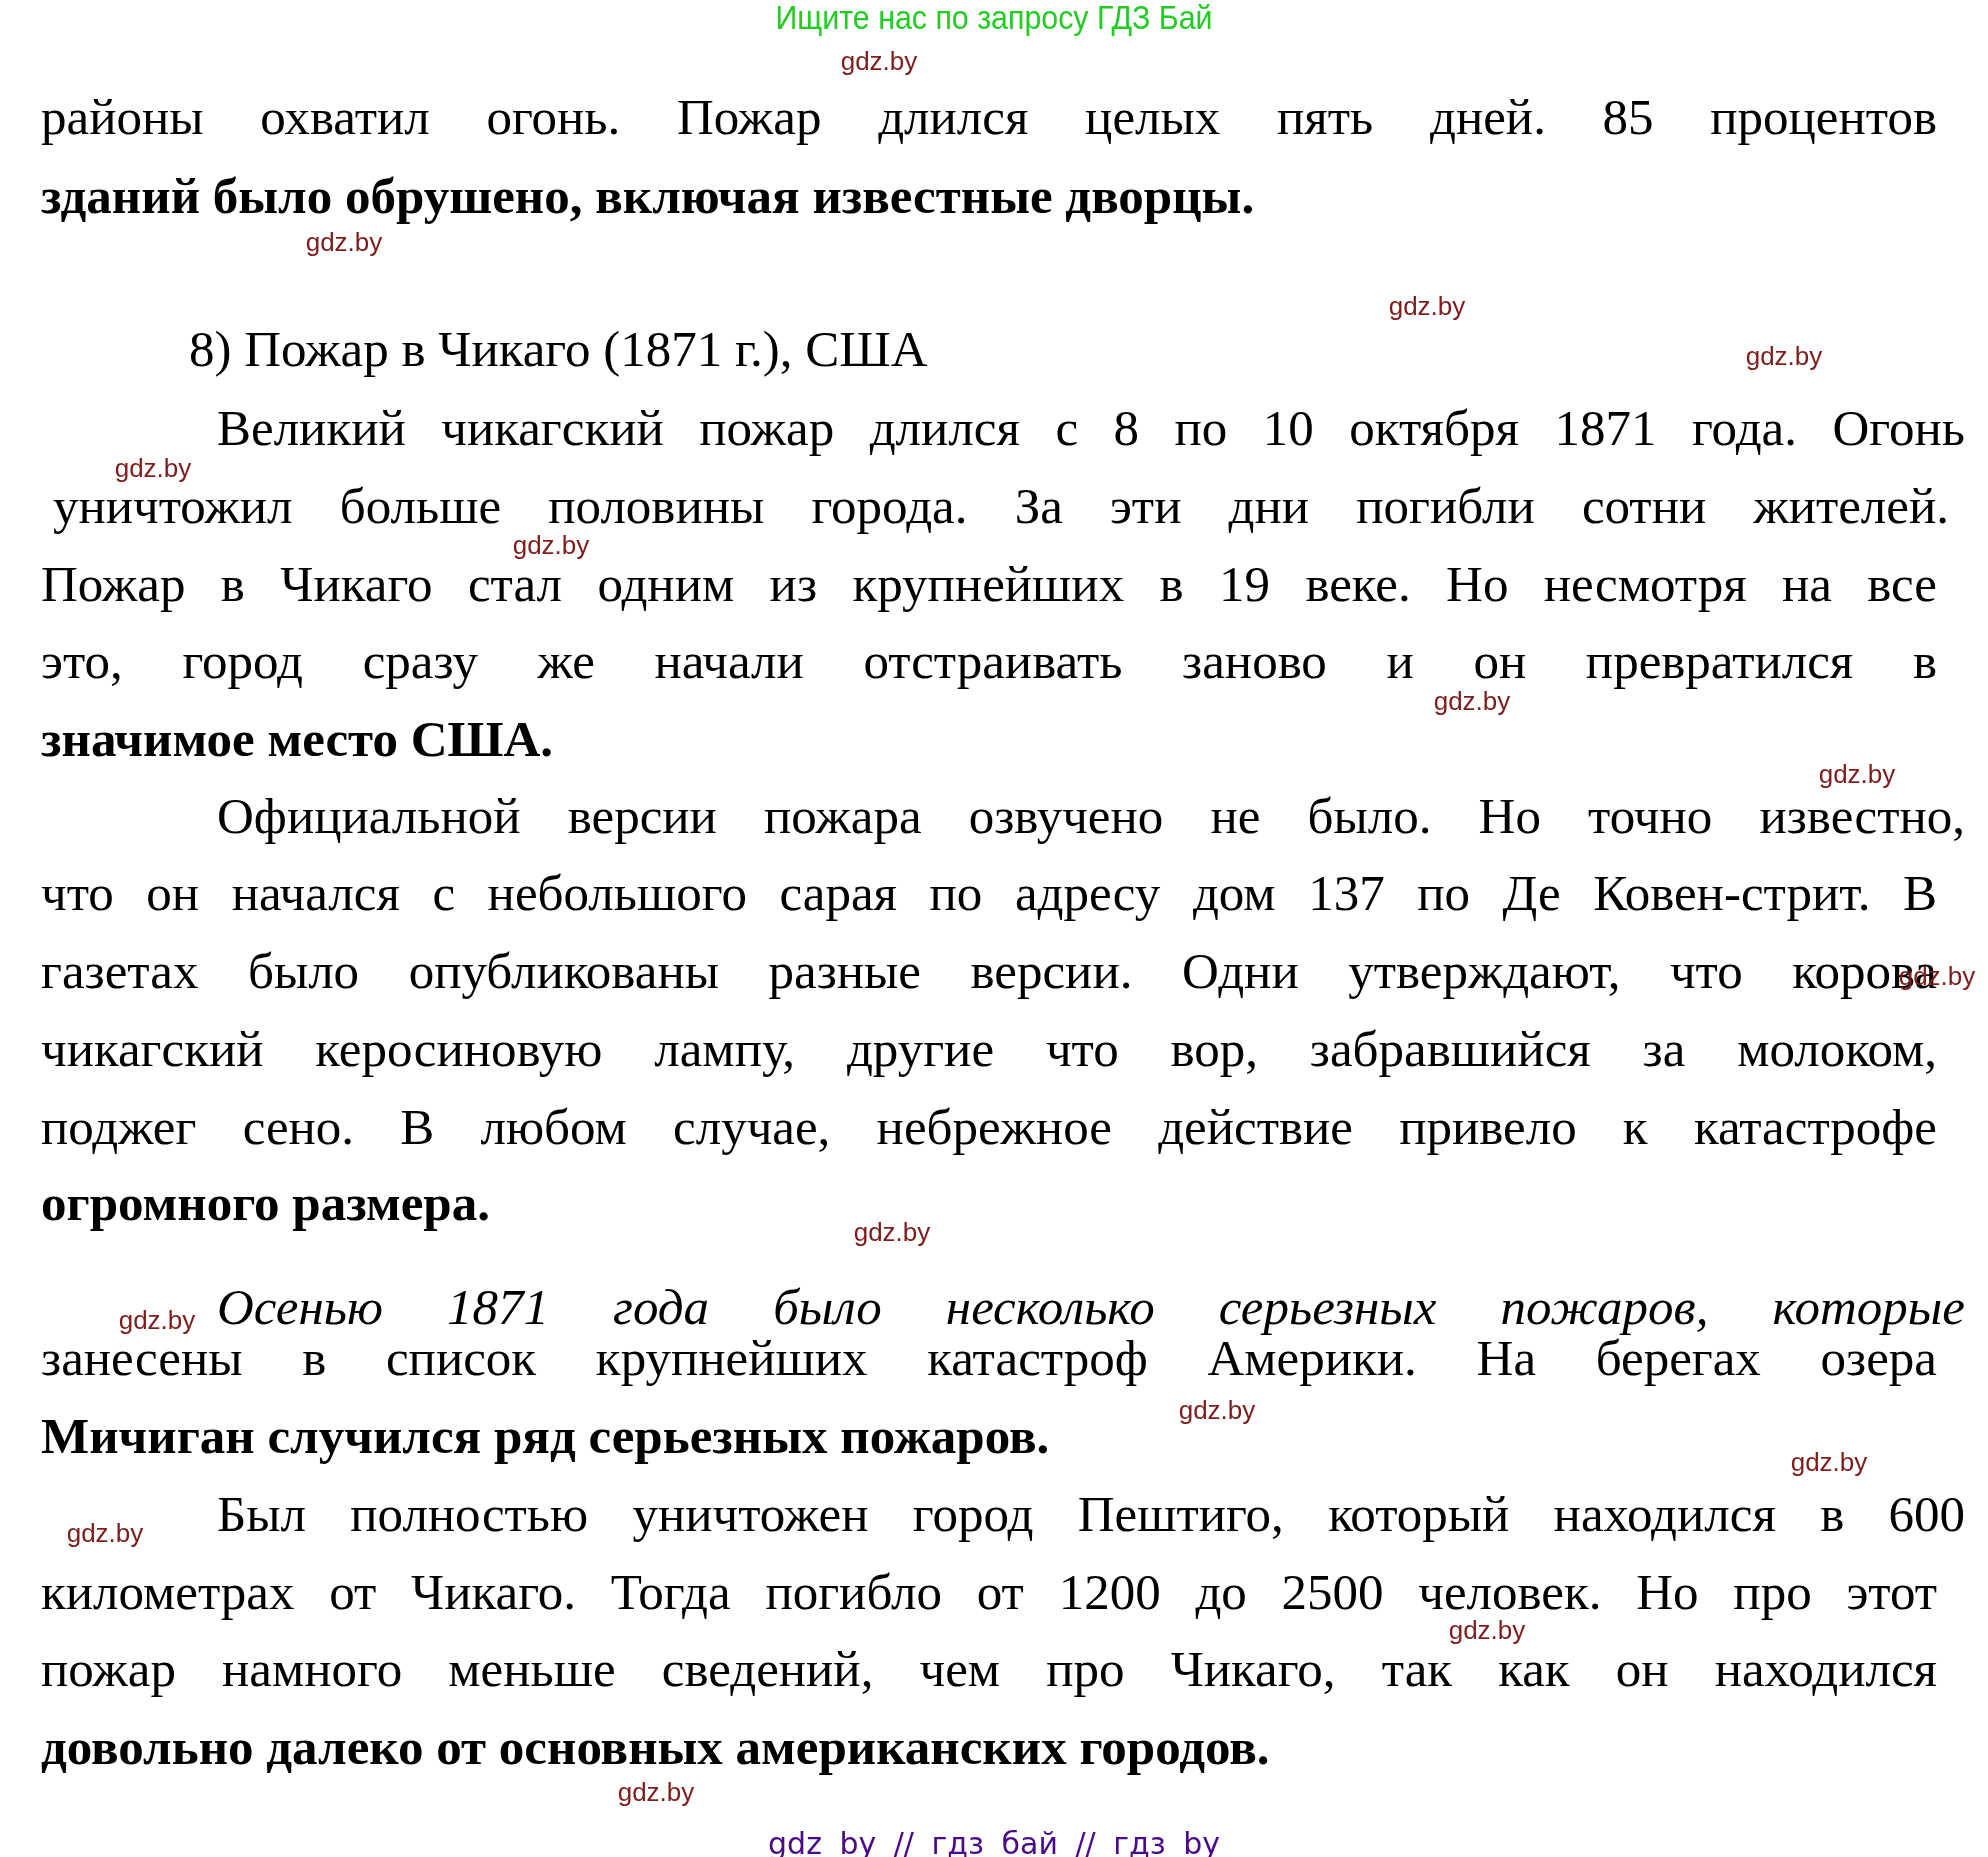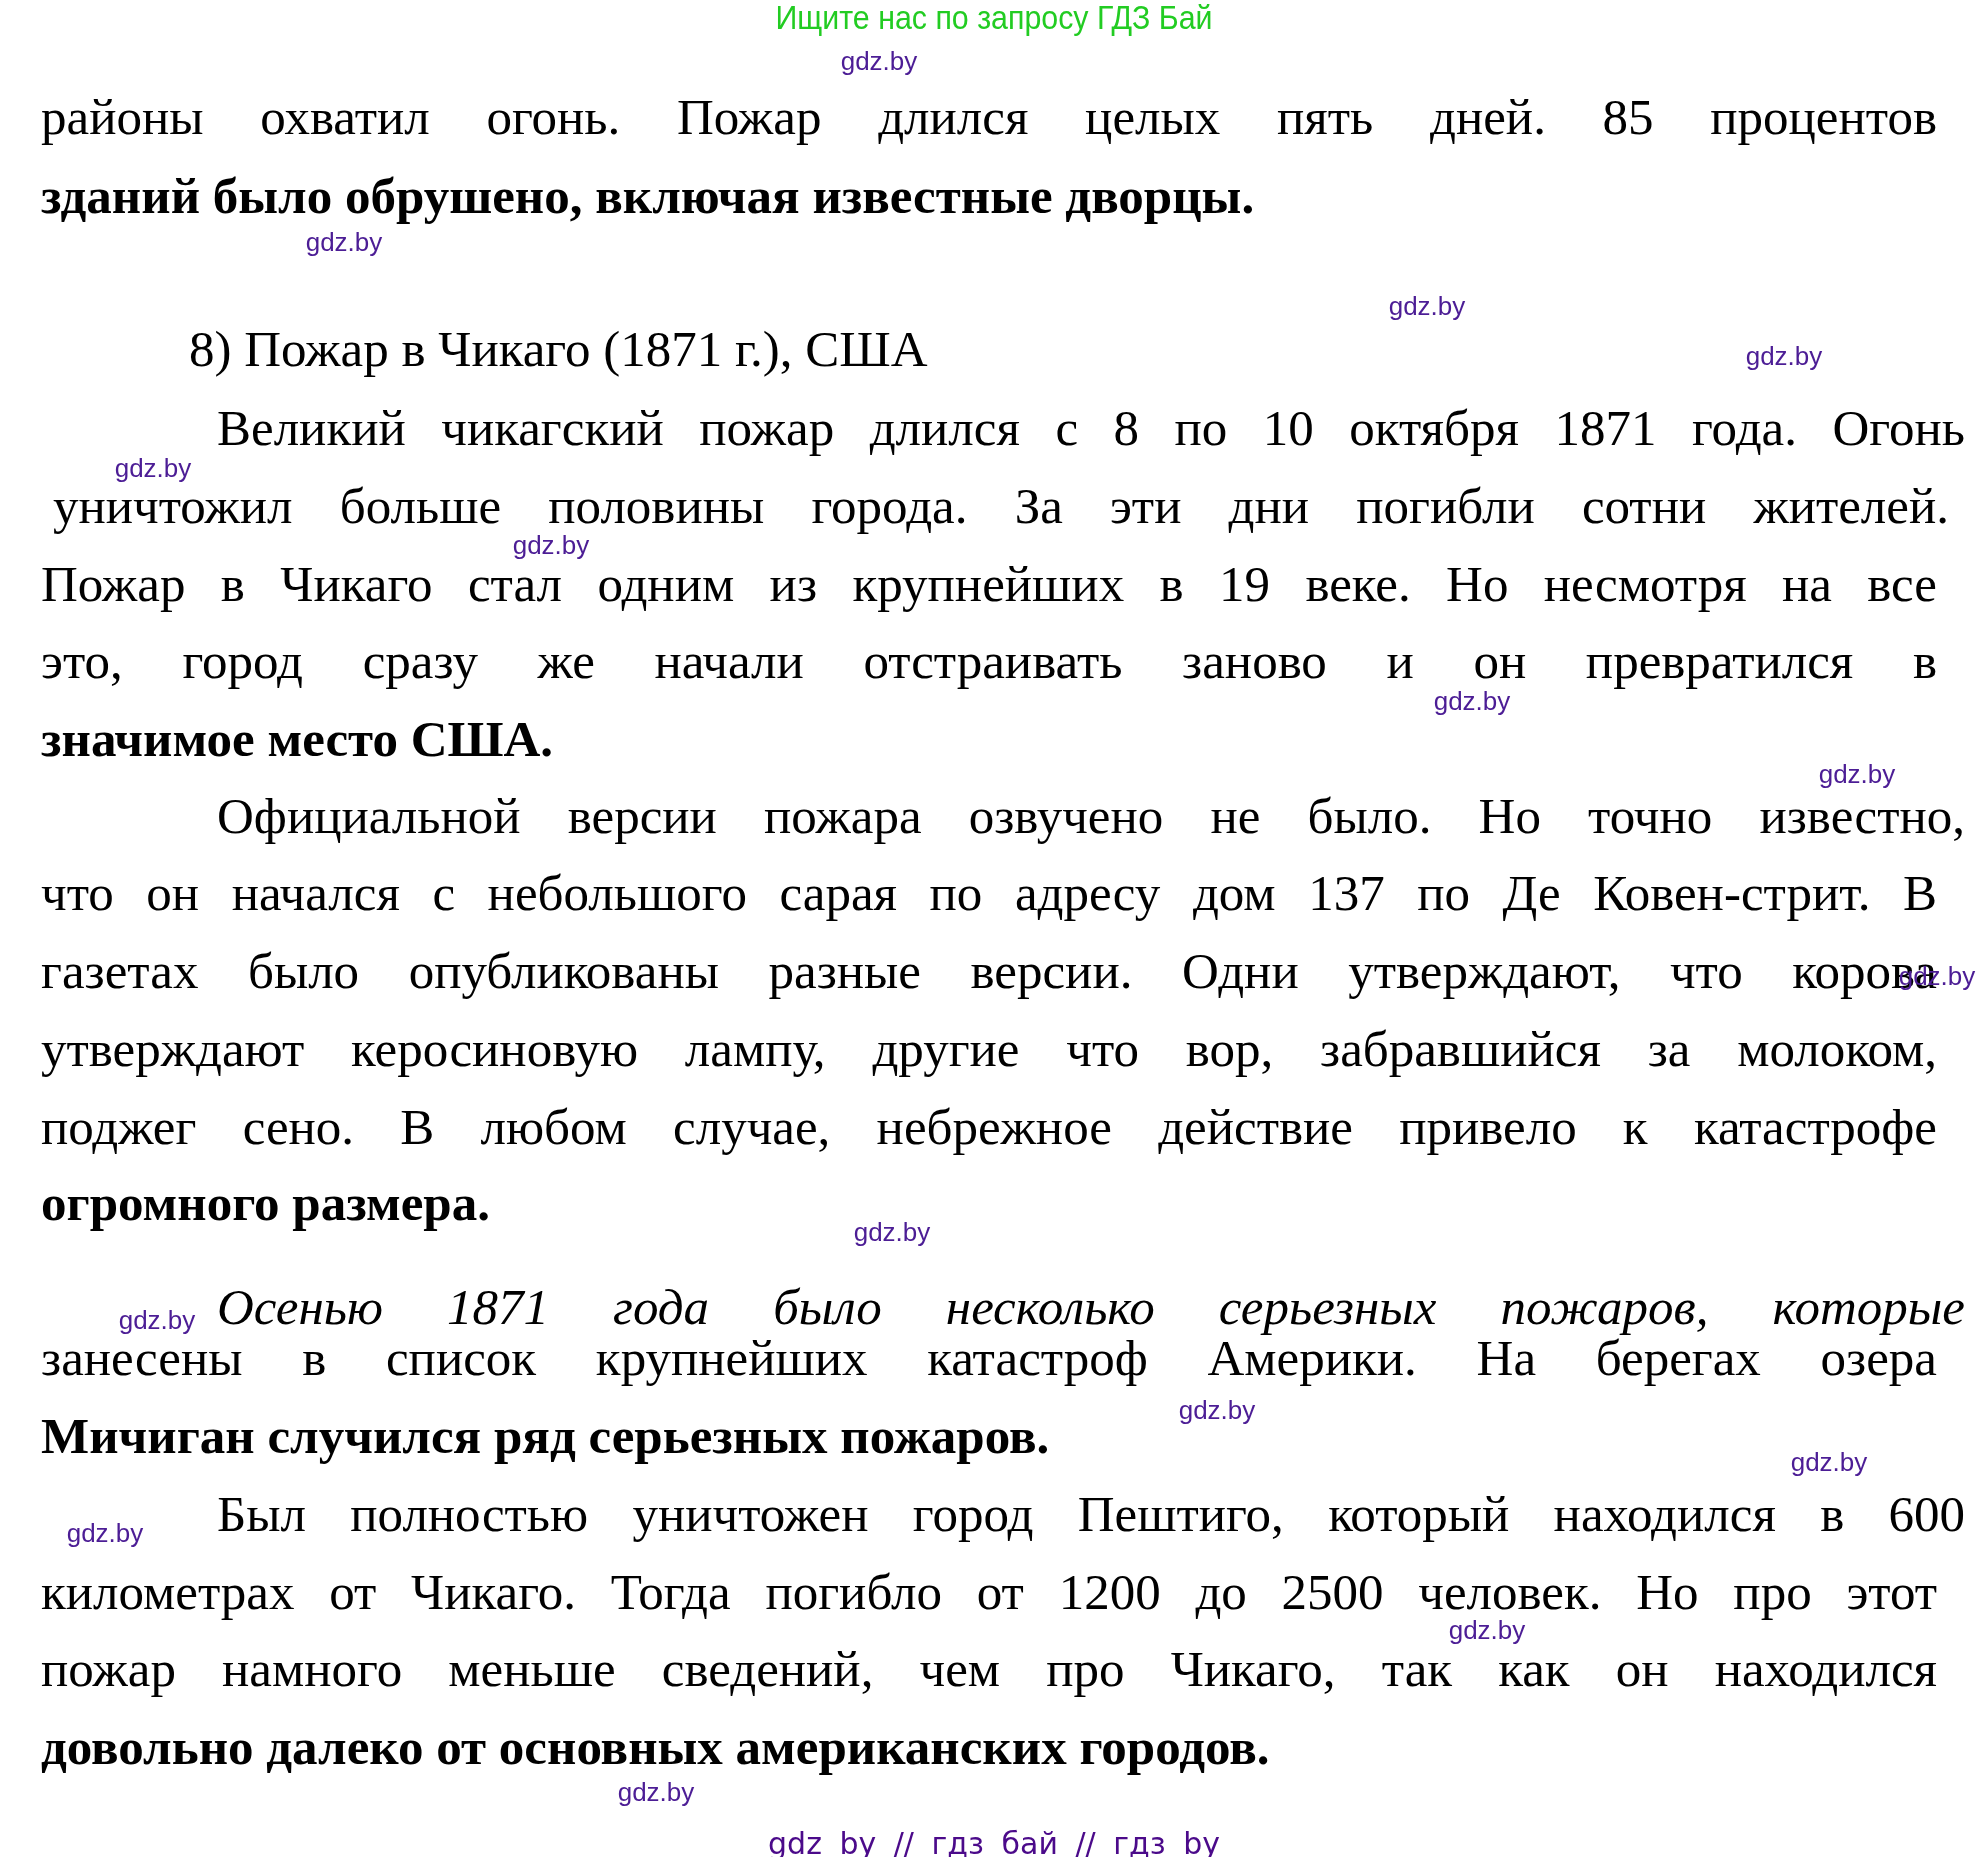--- a/index.html
+++ b/index.html
@@ -20,21 +20,21 @@
     position: absolute; left: 41px; width: 1896px; height: 78px;
     font-family: "Liberation Serif", serif; font-size: 51px; line-height: 78px;
     color: #000000; white-space: nowrap;
     text-align: justify; text-align-last: justify;
   }
   .line.indent { left: 189px; width: 1748px; margin-left: 28px; }
   .line.last { text-align: center; text-align-last: left; font-weight: bold; }
   .line.heading { left: 189px; width: auto; text-align: right; text-align-last: left; }
   .wm {
     position: absolute; font-family: "Liberation Sans", sans-serif;
-    font-size: 26px; line-height: 30px; color: #4c1d95;
+    font-size: 26px; line-height: 30px; color: #7f1d1d;
     transform: translate(-50%, -50%);
     white-space: nowrap;
   }
 </style>
 </head>
 <body>
 
 <div class="header">Ищите нас по запросу ГДЗ Бай</div>
 
 <div id="doc">
@@ -42,21 +42,21 @@
     <div class="line last" style="top: 157px;">зданий было обрушено, включая известные дворцы.</div>
     <div class="line heading" style="top: 310px;">8) Пожар в Чикаго (1871 г.), США</div>
     <div class="line indent" style="top: 389px;">Великий чикагский пожар длился с 8 по 10 октября 1871 года. Огонь</div>
     <div class="line" style="top: 467px; margin-left: 12px;">уничтожил больше половины города. За эти дни погибли сотни жителей.</div>
     <div class="line" style="top: 545px;">Пожар в Чикаго стал одним из крупнейших в 19 веке. Но несмотря на все</div>
     <div class="line" style="top: 622px;">это, город сразу же начали отстраивать заново и он превратился в</div>
     <div class="line last" style="top: 700px;">значимое место США.</div>
     <div class="line indent" style="top: 777px;">Официальной версии пожара озвучено не было. Но точно известно,</div>
     <div class="line" style="top: 854px;">что он начался с небольшого сарая по адресу дом 137 по Де Ковен-стрит. В</div>
     <div class="line" style="top: 932px;">газетах было опубликованы разные версии. Одни утверждают, что корова</div>
-    <div class="line" style="top: 1010px;">утверждают керосиновую лампу, другие что вор, забравшийся за молоком,</div>
+    <div class="line" style="top: 1010px;">чикагский керосиновую лампу, другие что вор, забравшийся за молоком,</div>
     <div class="line" style="top: 1088px;">поджег сено. В любом случае, небрежное действие привело к катастрофе</div>
     <div class="line last" style="top: 1164px;">огромного размера.</div>
     <div class="line indent" style="top: 1268px; font-style: italic;">Осенью 1871 года было несколько серьезных пожаров, которые</div>
     <div class="line" style="top: 1319px;">занесены в список крупнейших катастроф Америки. На берегах озера</div>
     <div class="line last" style="top: 1397px;">Мичиган случился ряд серьезных пожаров.</div>
     <div class="line indent" style="top: 1475px;">Был полностью уничтожен город Пештиго, который находился в 600</div>
     <div class="line" style="top: 1553px;">километрах от Чикаго. Тогда погибло от 1200 до 2500 человек. Но про этот</div>
     <div class="line" style="top: 1630px;">пожар намного меньше сведений, чем про Чикаго, так как он находился</div>
     <div class="line last" style="top: 1708px;">довольно далеко от основных американских городов.</div>
   </div>

